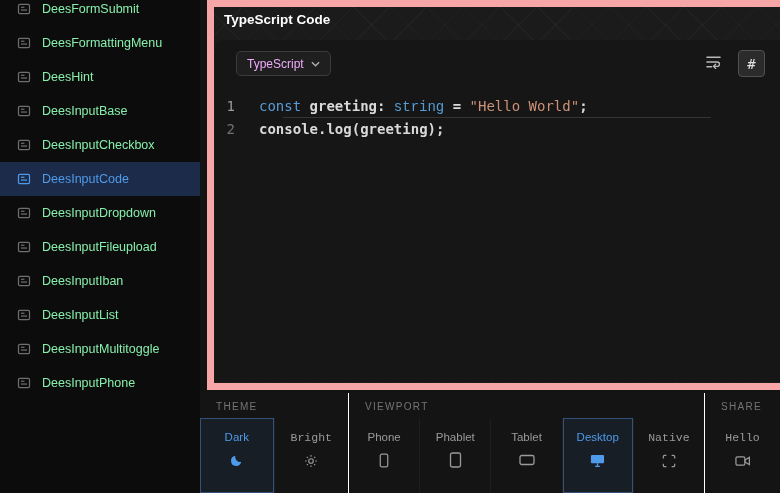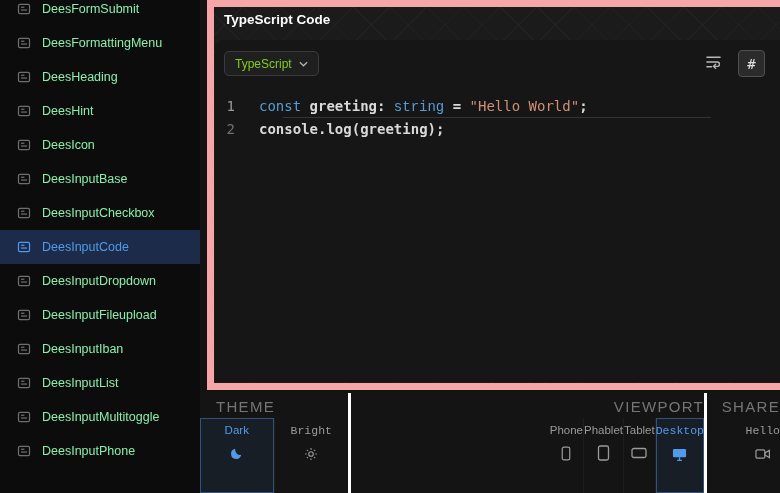--- a/index.html
+++ b/index.html
@@ -19,21 +19,21 @@
   .preview-frame { position: absolute; left: 207px; top: 0; width: 660px; height: 390px; background: var(--frame-pink, #f6a6a6); }
   .preview-inner { position: absolute; left: 7px; top: 7px; right: 7px; bottom: 7px; background-color: #1b1b1b;
     background-image:
       repeating-linear-gradient(45deg, rgba(255,255,255,0.028) 0 1px, transparent 1px 26px),
       repeating-linear-gradient(-45deg, rgba(255,255,255,0.028) 0 1px, transparent 1px 26px); }
   .preview-title { position: absolute; left: 10px; top: 5px; color: #ffffff; font-size: 13.5px; font-weight: bold; }
 
   .code-panel { position: absolute; left: 1px; right: 1px; top: 33px; bottom: 1px; background: #161616; border-radius: 9px 9px 0 0; }
   .code-header { display: flex; align-items: center; justify-content: space-between; padding: 10px 24px 6px 9px; }
   .lang-select { display: flex; align-items: center; gap: 7px; height: 25px; padding: 0 10px; background: #1f1f1f;
-    border: 1px solid #3b3b3b; border-radius: 5px; color: #84cc16; font-size: 12px; font-family: "Liberation Sans", sans-serif; cursor: pointer; }
+    border: 1px solid #3b3b3b; border-radius: 5px; color: #f0abfc; font-size: 12px; font-family: "Liberation Sans", sans-serif; cursor: pointer; margin-left: 12px; }
   .lang-select .chev { color: #b0b0b0; display: flex; align-items: center; margin-top: 1px; }
   .header-actions { display: flex; align-items: center; gap: 16px; }
   .icon-btn { background: transparent; border: none; color: #b8b8b8; display: flex; align-items: center; justify-content: center; cursor: pointer; padding: 0; }
   .icon-btn.copy { margin-left: 8px; }
   .hash-btn { width: 27px; height: 27px; background: #2b2b2b; border: 1px solid #505050; border-radius: 4px;
     color: #e2e2e2; font-size: 14px; font-family: "DejaVu Sans Mono", monospace; }
 
   .code-area { position: relative; margin-top: 12px; font-family: "DejaVu Sans Mono", monospace; font-size: 14px; line-height: 22px; }
   .code-line { display: flex; }
   .ln { width: 44px; padding-right: 24px; text-align: right; color: #9a9a9a; flex: none; }
@@ -43,27 +43,27 @@
   .tok.type { color: var(--syntax-type, #569cd6); font-family: Liberation Mono, monospace; }
   .tok.str { color: var(--syntax-string, #ce9178); }
   .tok.plain { color: var(--syntax-plain, #d9d9d9); font-weight: bold; }
   .active-underline { position: absolute; left: 68px; top: 22px; width: 428px; height: 1px; background: rgba(255,255,255,0.13); }
   .code-minimap { position: absolute; top: 45px; right: 35px; width: 28px; height: 14px; background: #3c3c3c; border-radius: 2px;
     box-shadow: inset 0 3px 0 #474747; }
 
   
   .toolbar { position: absolute; left: 200px; top: 393px; width: 580px; height: 100px; background: #141414; display: flex; }
   .tb-section { display: flex; flex-direction: column; }
-  .tb-section + .tb-section { border-left: 3px solid #ffffff; align-items: flex-end; }
+  .tb-section + .tb-section { border-left: 1px solid #ffffff; }
   .tb-sec-theme { width: 148px; }
   .tb-sec-viewport { width: 356px; }
   .tb-sec-share { width: 76px; }
-  .tb-header { height: 25px; line-height: 27px; padding-left: 16px; color: #757575; font-size: 15px; letter-spacing: 1.3px; }
+  .tb-header { height: 25px; line-height: 27px; padding-left: 16px; color: #757575; font-size: 10px; letter-spacing: 1.3px; }
   .tb-buttons { flex: 1; display: flex; }
-  .tb-btn { flex: 1; display: flex; flex-direction: column; align-items: center; padding-top: 6px; gap: 9px;
+  .tb-btn { flex: 1; display: flex; flex-direction: column; align-items: center; padding-top: 13px; gap: 9px;
     background: transparent; border: none; border-right: 1px solid #1e1e1e; color: #9a9a9a; font-size: 11.5px;
     font-family: "Liberation Sans", sans-serif; cursor: pointer; }
   .tb-btn:last-child { border-right: none; font-family: Liberation Mono, monospace; }
   .tb-btn .bicn { height: 16px; display: flex; align-items: center; color: inherit; }
   .tb-btn.selected { background: rgba(64,128,210,0.10); box-shadow: inset 0 0 0 1px rgba(85,145,225,0.45); color: var(--accent-blue, #4f9bea); }
 </style>
 </head>
 <body>
 
 <div class="app">
@@ -92,41 +92,21 @@
         <span class="s-label">DeesFormattingMenu</span>
       </div>
       <div class="s-item">
         <span class="icn">
             <svg width="14" height="14" viewBox="0 0 16 16" fill="none" stroke="currentColor" stroke-width="1.4">
               <rect x="1.7" y="2.7" width="12.6" height="10.6" rx="1.6"></rect>
               <path d="M4.5 6h4"></path>
               <path d="M4.5 9.2h7"></path>
             </svg>
           </span>
-        <span class="s-label">DeesHeading</span>
-      </div>
-      <div class="s-item">
-        <span class="icn">
-            <svg width="14" height="14" viewBox="0 0 16 16" fill="none" stroke="currentColor" stroke-width="1.4">
-              <rect x="1.7" y="2.7" width="12.6" height="10.6" rx="1.6"></rect>
-              <path d="M4.5 6h4"></path>
-              <path d="M4.5 9.2h7"></path>
-            </svg>
-          </span>
         <span class="s-label">DeesHint</span>
-      </div>
-      <div class="s-item">
-        <span class="icn">
-            <svg width="14" height="14" viewBox="0 0 16 16" fill="none" stroke="currentColor" stroke-width="1.4">
-              <rect x="1.7" y="2.7" width="12.6" height="10.6" rx="1.6"></rect>
-              <path d="M4.5 6h4"></path>
-              <path d="M4.5 9.2h7"></path>
-            </svg>
-          </span>
-        <span class="s-label">DeesIcon</span>
       </div>
       <div class="s-item">
         <span class="icn">
             <svg width="14" height="14" viewBox="0 0 16 16" fill="none" stroke="currentColor" stroke-width="1.4">
               <rect x="1.7" y="2.7" width="12.6" height="10.6" rx="1.6"></rect>
               <path d="M4.5 6h4"></path>
               <path d="M4.5 9.2h7"></path>
             </svg>
           </span>
         <span class="s-label">DeesInputBase</span>
@@ -329,20 +309,28 @@
         </button>
         <button class="tb-btn selected">
           <span>Desktop</span>
           <span class="bicn">
               <svg width="15" height="15" viewBox="0 0 16 15">
                 <rect x="1" y="1.5" width="14" height="9" rx="1.2" fill="currentColor"></rect>
                 <path d="M5.5 13.8h5M8 10.5v3.3" stroke="currentColor" stroke-width="1.4" fill="none"></path>
               </svg>
             </span>
         </button>
+        <button class="tb-btn">
+          <span>Native</span>
+          <span class="bicn">
+              <svg width="14" height="14" viewBox="0 0 16 16" fill="none" stroke="currentColor" stroke-width="1.4">
+                <path d="M5 1.5H3A1.5 1.5 0 0 0 1.5 3v2M11 1.5h2A1.5 1.5 0 0 1 14.5 3v2M14.5 11v2a1.5 1.5 0 0 1-1.5 1.5h-2M1.5 11v2A1.5 1.5 0 0 0 3 14.5h2"></path>
+              </svg>
+            </span>
+        </button>
       </div>
     </div>
 
     <div class="tb-section tb-sec-share">
       <div class="tb-header">SHARE</div>
       <div class="tb-buttons">
         <button class="tb-btn">
           <span>Hello</span>
           <span class="bicn">
               <svg width="16" height="12" viewBox="0 0 17 12" fill="none" stroke="currentColor" stroke-width="1.3">

